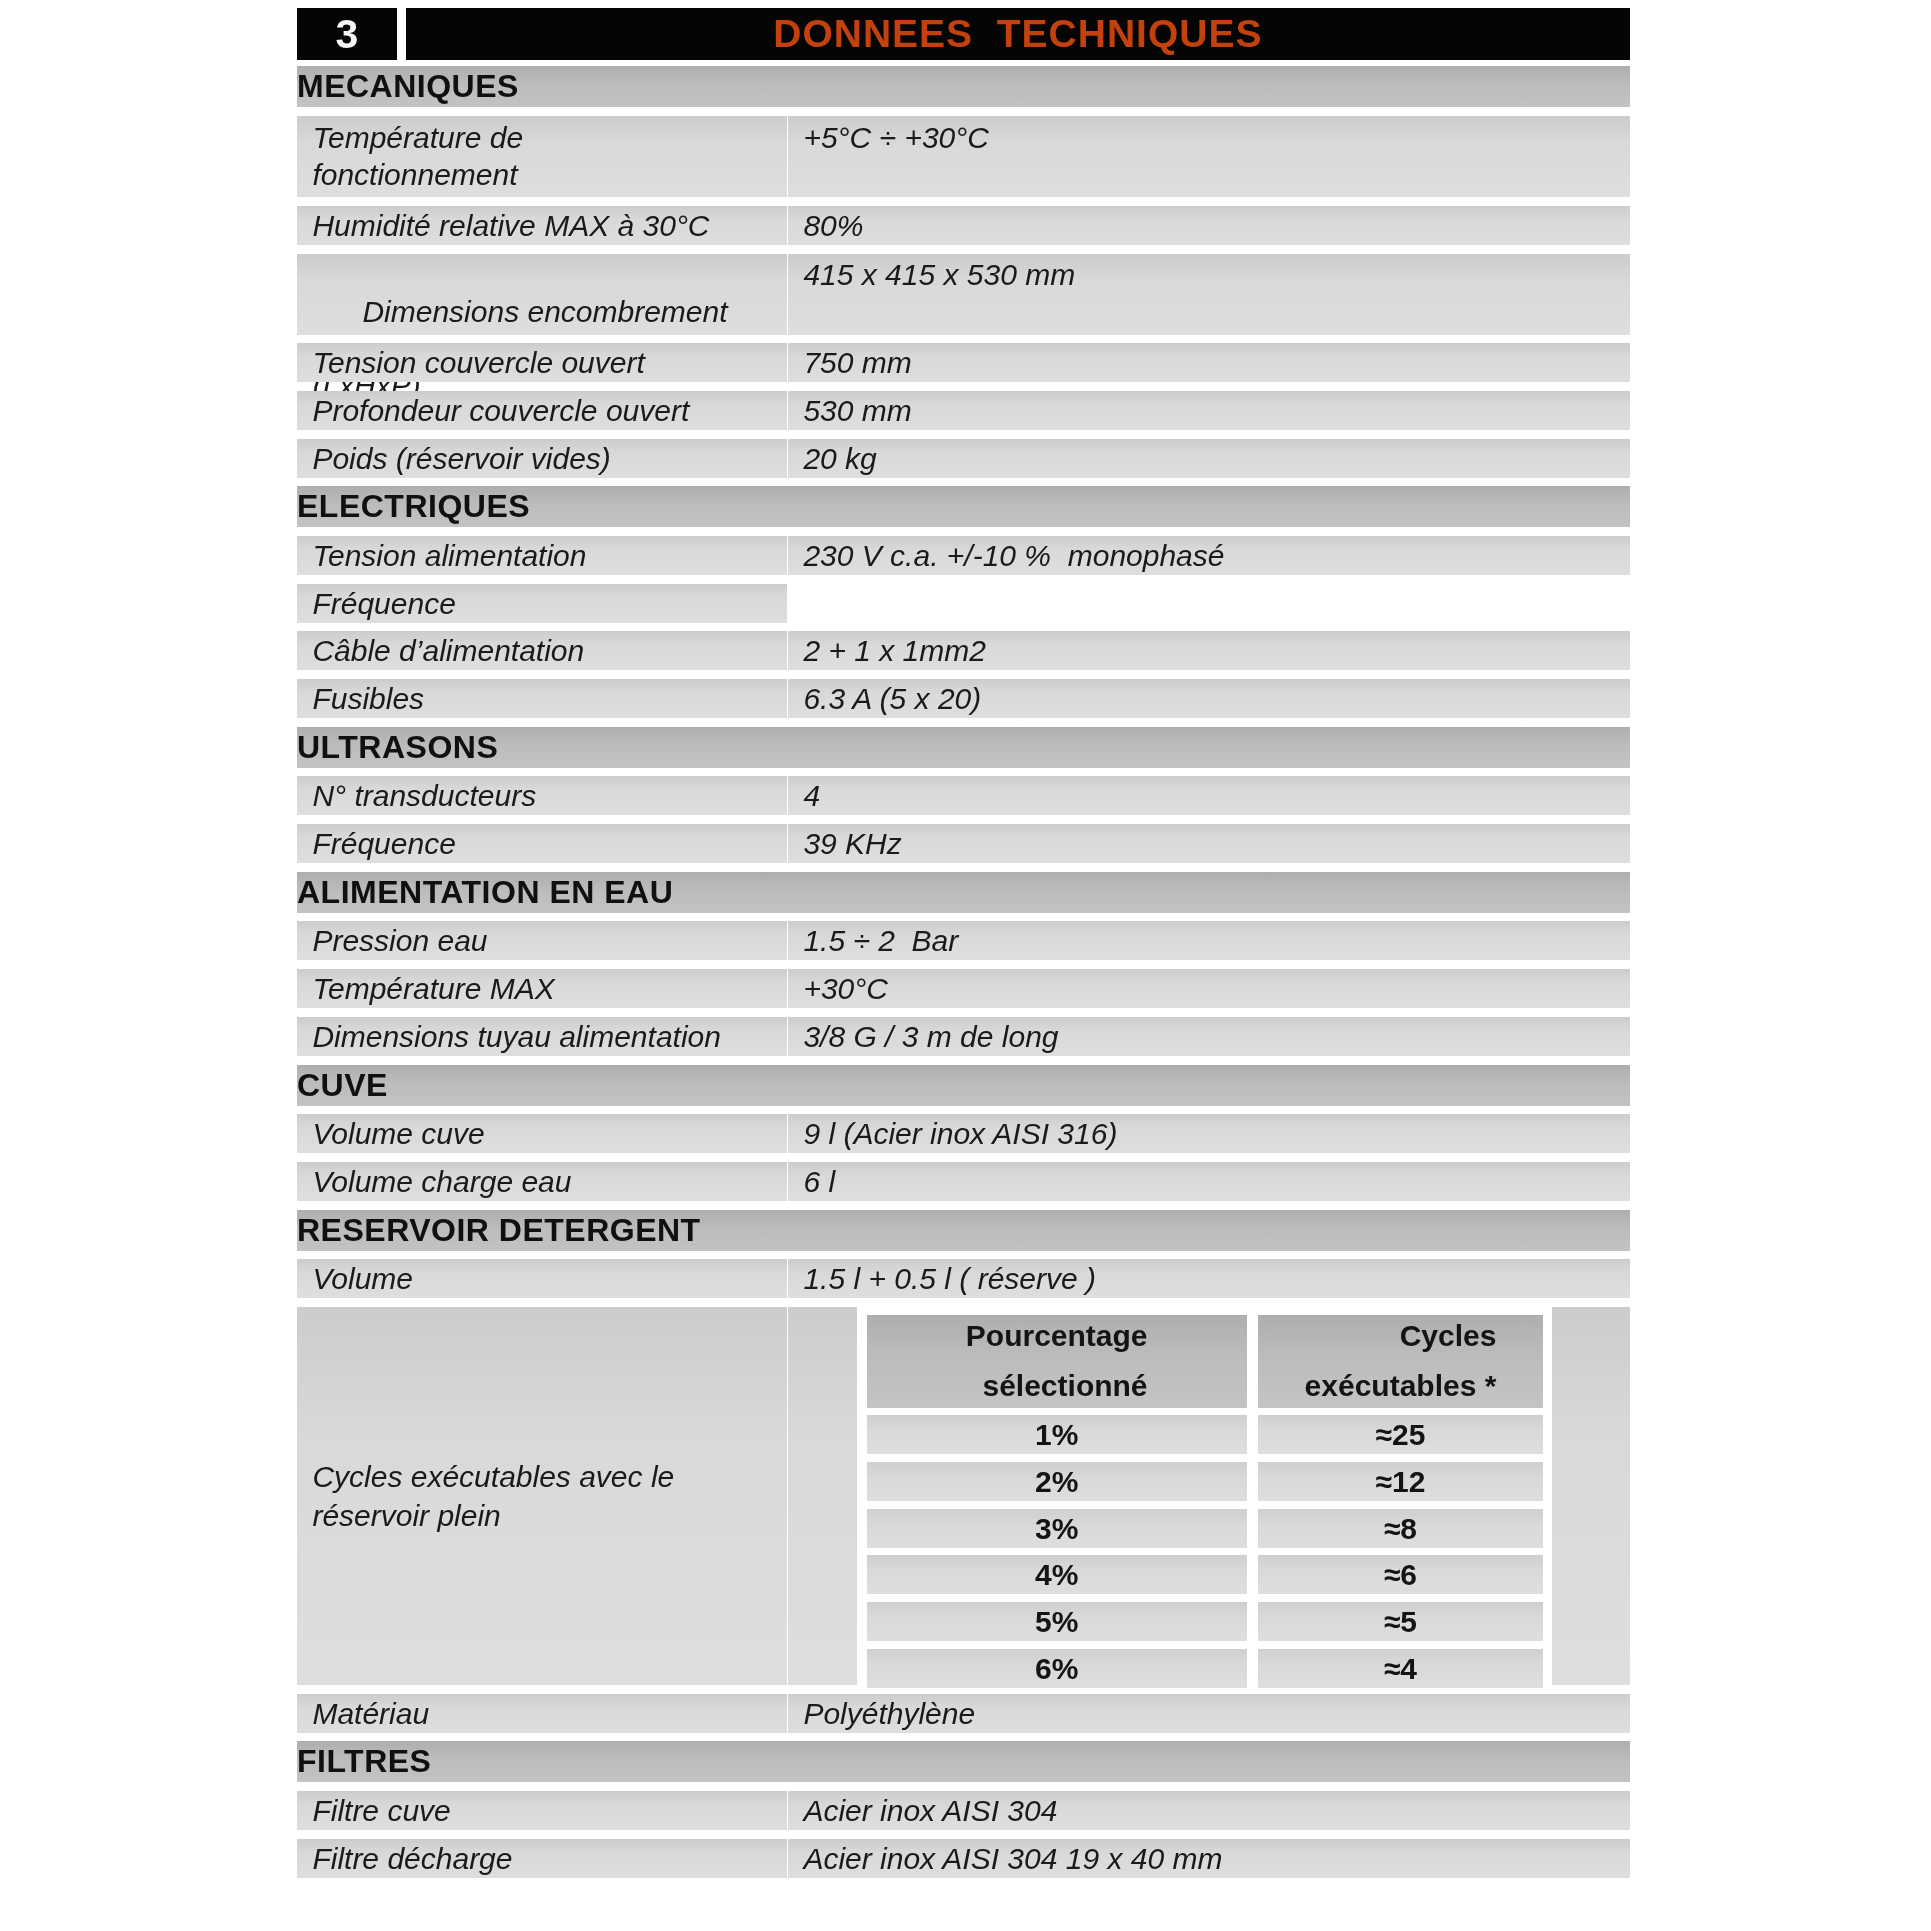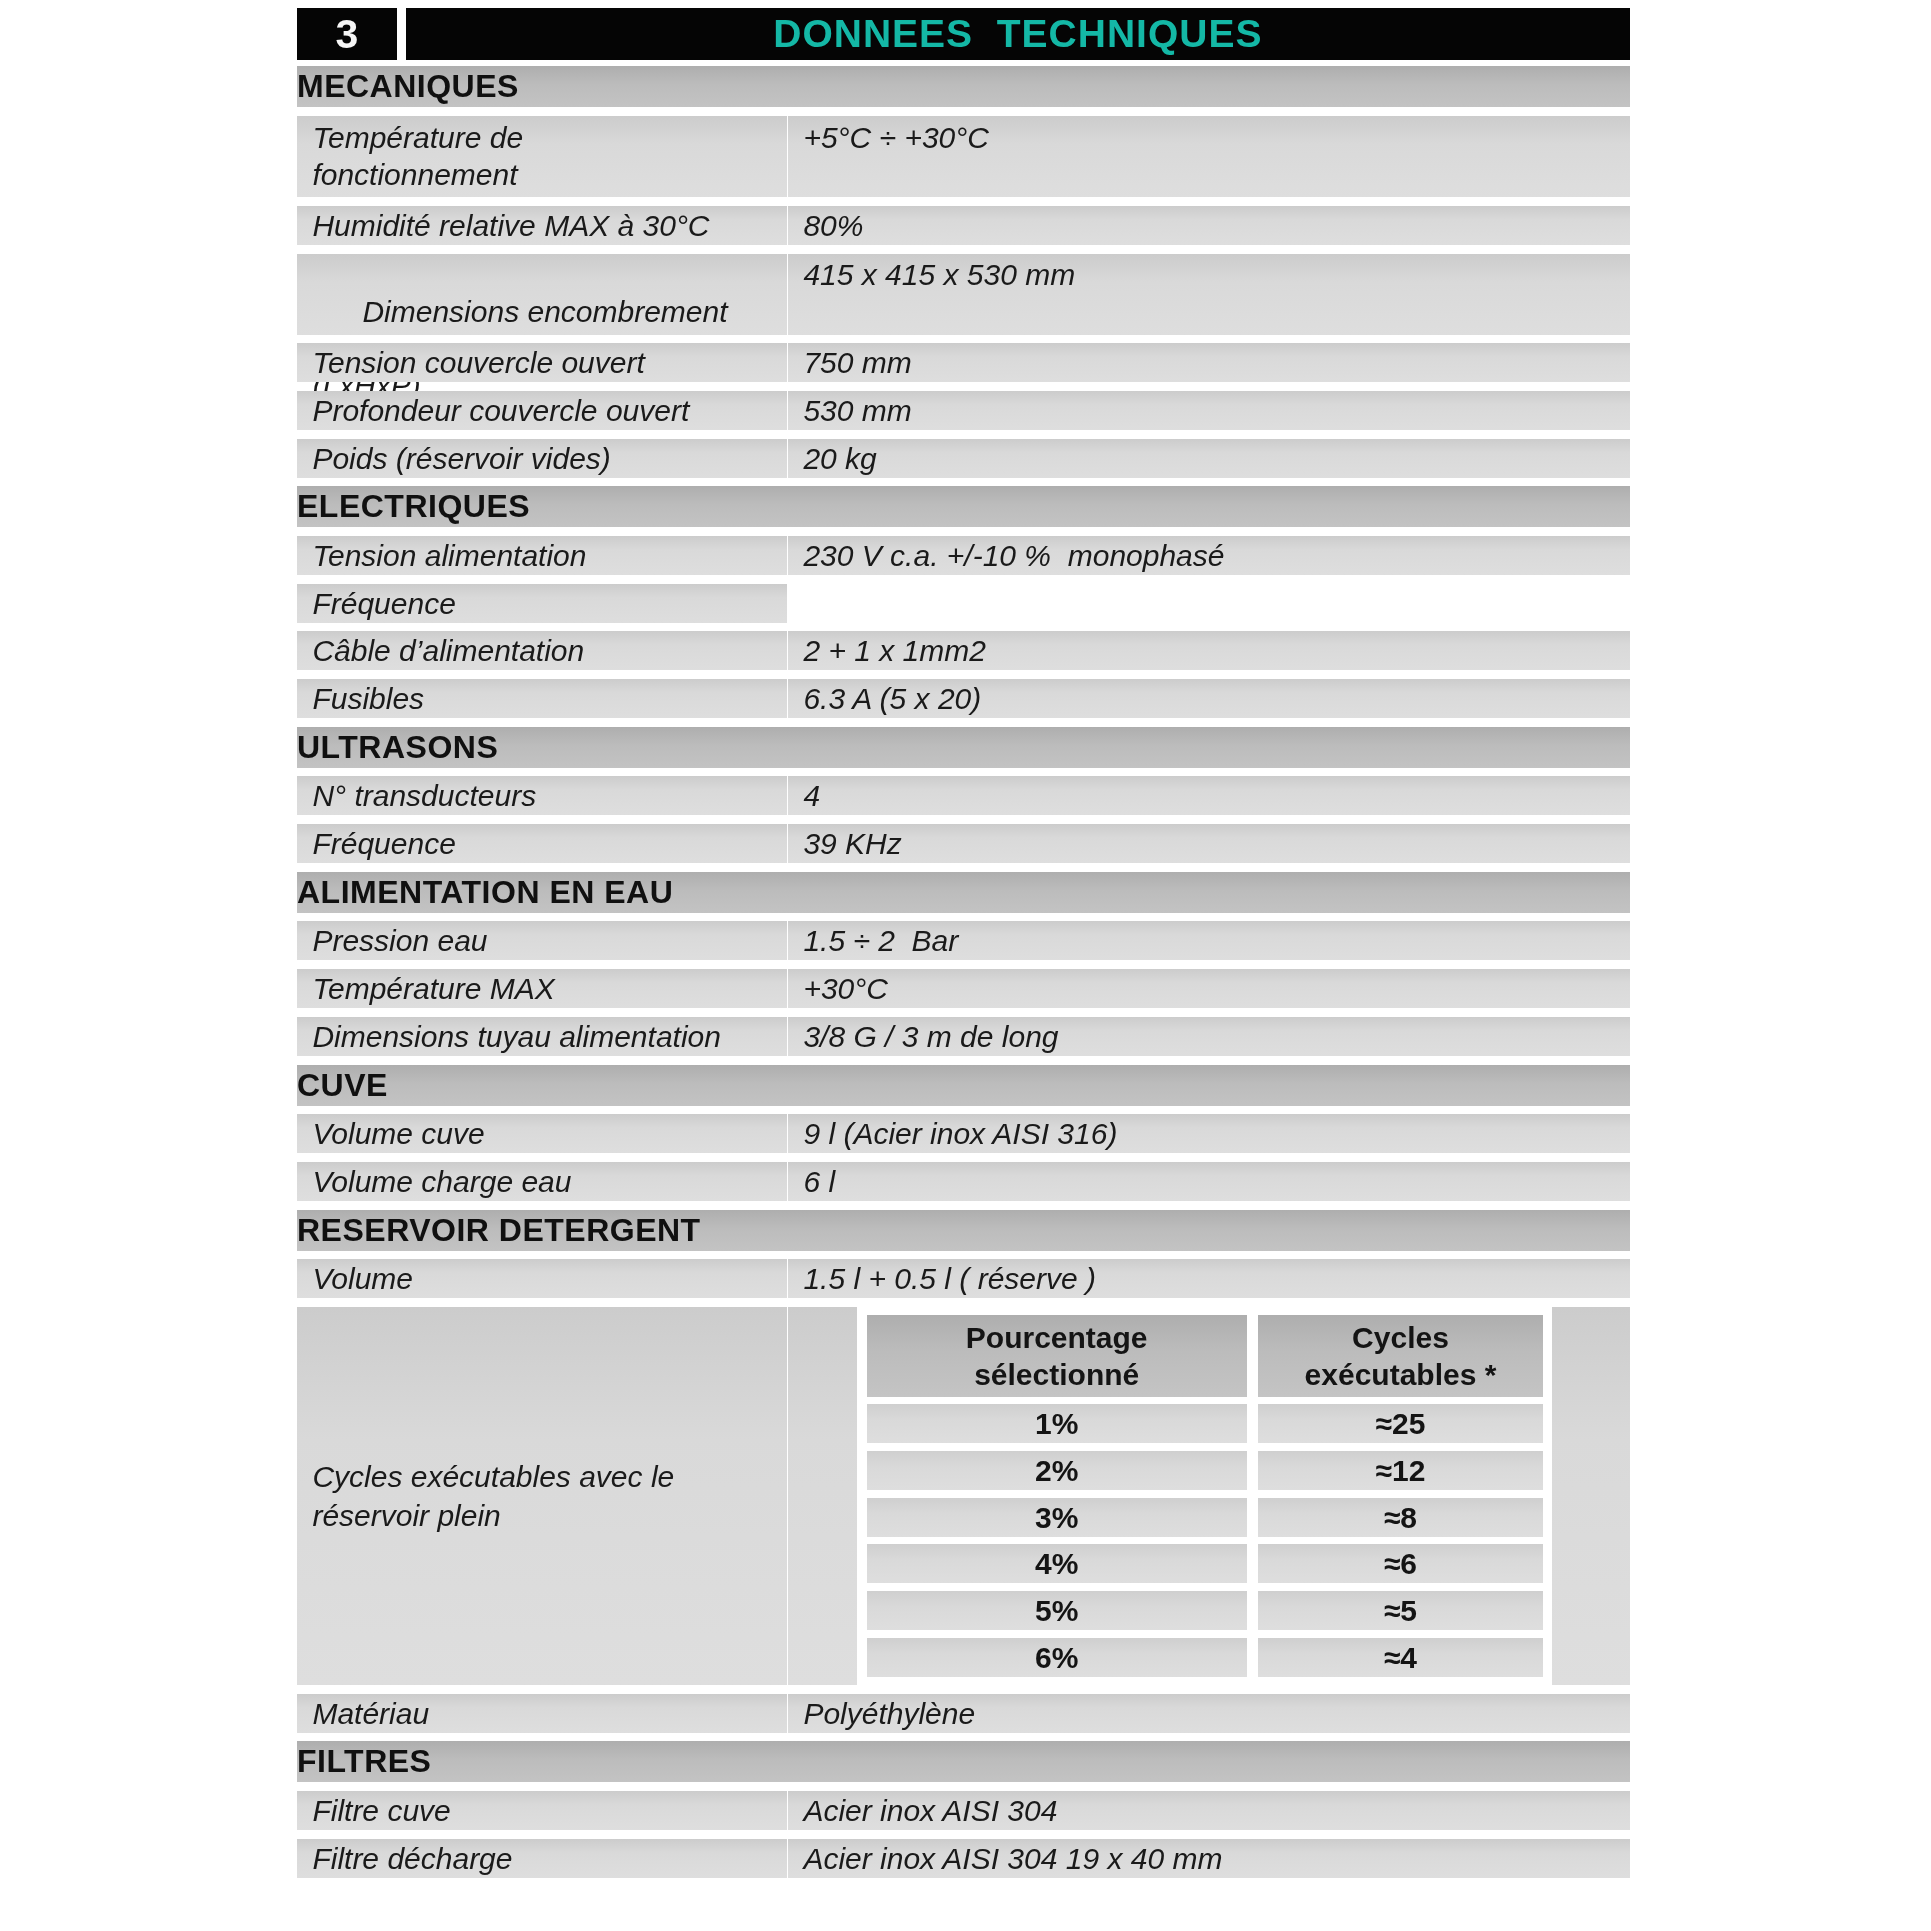--- a/index.html
+++ b/index.html
@@ -12,21 +12,21 @@
   .doc { position:absolute; left:297px; top:7.7px; width:1333px; }
 
   
   .titlebar { display:flex; height:52px; margin-bottom:6.8px; }
   .numbox {
     width:100px; background:#050505; color:#f6f6f6;
     font-weight:bold; font-size:41px; line-height:52px; text-align:center;
     margin-right:8.7px;
   }
   .titlebox {
-    flex:1; background:#050505; color:#14b8a6;
+    flex:1; background:#050505; color:#c2410c;
     font-weight:bold; font-size:39px; line-height:52px; text-align:center;
     white-space:pre; letter-spacing:1px;
   }
 
   
   .sechead {
     height:41px; margin-bottom:8.7px;
     background:linear-gradient(180deg,#aeaeae 0%,#bcbcbc 45%,#c3c3c3 100%);
     font-weight:bold; font-size:32px; line-height:41px; 
     color:#101010; letter-spacing:0.5px;
@@ -66,22 +66,22 @@
   .nrow:last-child { margin-bottom:0; }
   .ncell {
     background:linear-gradient(180deg,#cfcfcf 0%,#d9d9d9 40%,#dedede 100%);
     font-weight:bold; font-size:30px; text-align:center; color:#141414;
     height:39px; line-height:39px;
   }
   .nc1 { width:380px; margin-right:11.6px; }
   .nc2 { flex:1; }
   .nhead .ncell {
     background:linear-gradient(180deg,#aeaeae 0%,#bcbcbc 45%,#c4c4c4 100%);
-    height:82px; line-height:37px; display:flex; align-items:center;
-    justify-content:center; white-space:pre-wrap;
+    height:93px; line-height:50px; display:flex; align-items:center;
+    justify-content:center; white-space:pre-wrap;text-align:right;
   }
 </style>
 </head>
 <body>
 
 <div class="doc">
 
   <div class="titlebar">
     <div class="numbox">3</div>
     <div class="titlebox">DONNEES  TECHNIQUES</div>

